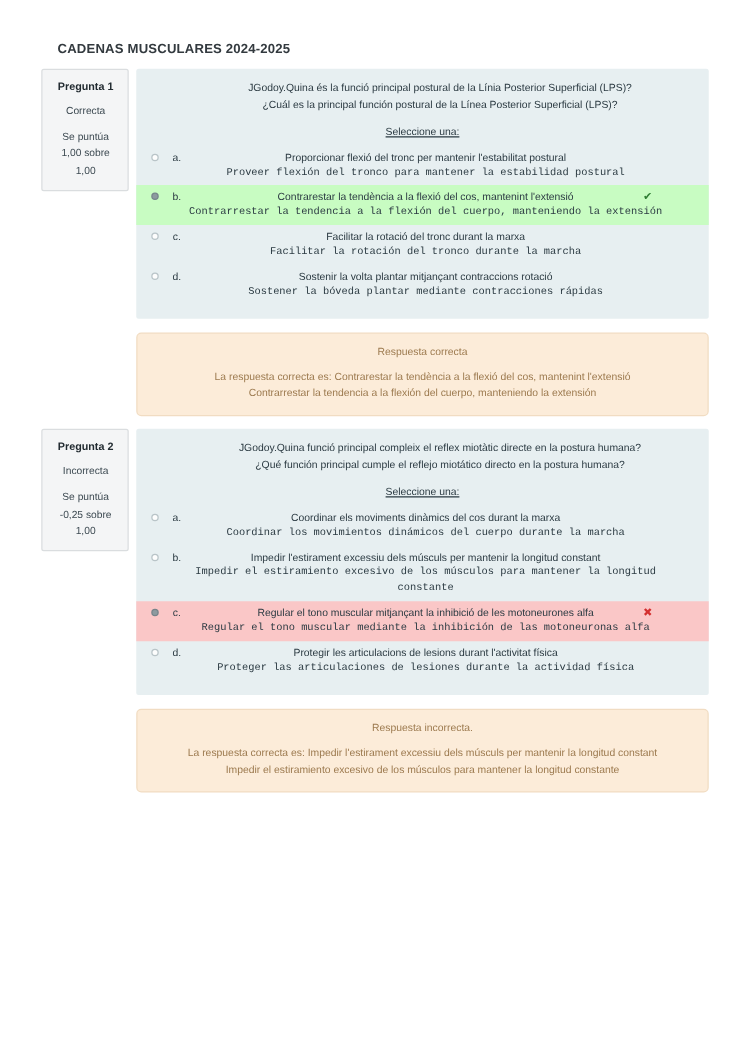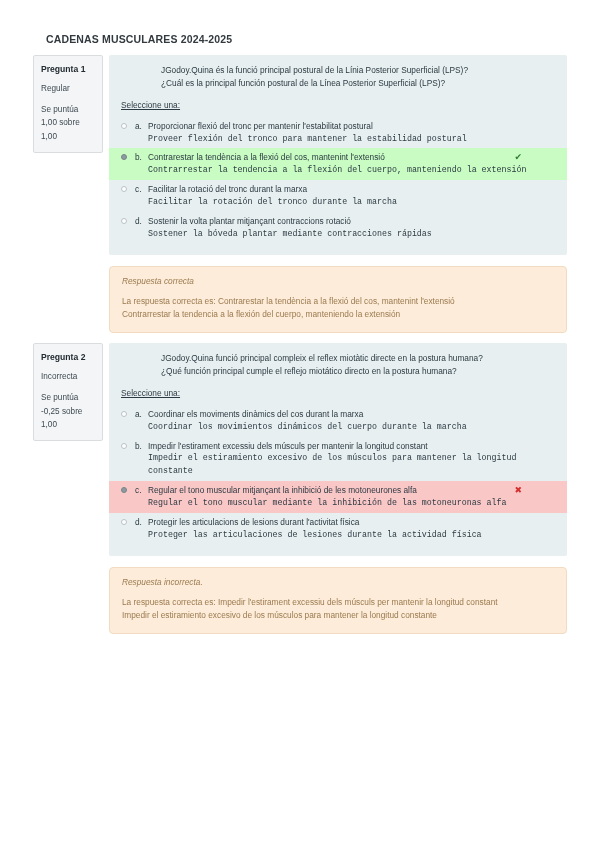--- a/index.html
+++ b/index.html
@@ -46,20 +46,21 @@
   
   .question {
     position: relative;
     margin-bottom: 10px;
   }
 
   .q-row {
     display: flex;
     align-items: stretch;
     gap: 6px;
+    text-align: center;
   }
 
   .q-info {
     width: 70px;
     flex: 0 0 70px;
     background: #f4f5f6;
     border: 1px solid #dadddf;
     border-radius: 2px;
     padding: 7px 6px 9px 7px;
     font-size: 8.2px;
@@ -175,21 +176,20 @@
     margin-top: 11px;
     background: #fcecd9;
     border: 1px solid #f1dcc2;
     border-radius: 4px;
     padding: 9px 12px 11px 12px;
   }
   .fb-title {
     font-size: 8.3px;
     color: #9c7a4f;
     margin-bottom: 9px;
-    font-style: italic;
   }
   .fb-body {
     font-size: 8.3px;
     line-height: 1.6;
     color: #9c7a4f;
   }
   .fb-body .line2 { display: block; }
 </style>
 </head>
 <body>
@@ -198,21 +198,21 @@
 
   <div class="page-title">CADENAS MUSCULARES 2024-2025</div>
 
   <div class="quiz-body">
 
     <div class="question">
       <div class="q-row">
 
         <div class="q-info">
           <div class="q-num">Pregunta 1</div>
-          <div class="q-state">Regular</div>
+          <div class="q-state">Correcta</div>
           <div class="q-grade">Se puntúa 1,00 sobre 1,00</div>
         </div>
 
         <div class="q-main">
           <div class="q-content">
 
             <div class="q-text">
               <span>JGodoy.Quina és la funció principal postural de la Línia Posterior Superficial (LPS)?</span>
               <span class="line2">¿Cuál es la principal función postural de la Línea Posterior Superficial (LPS)?</span>
             </div>

